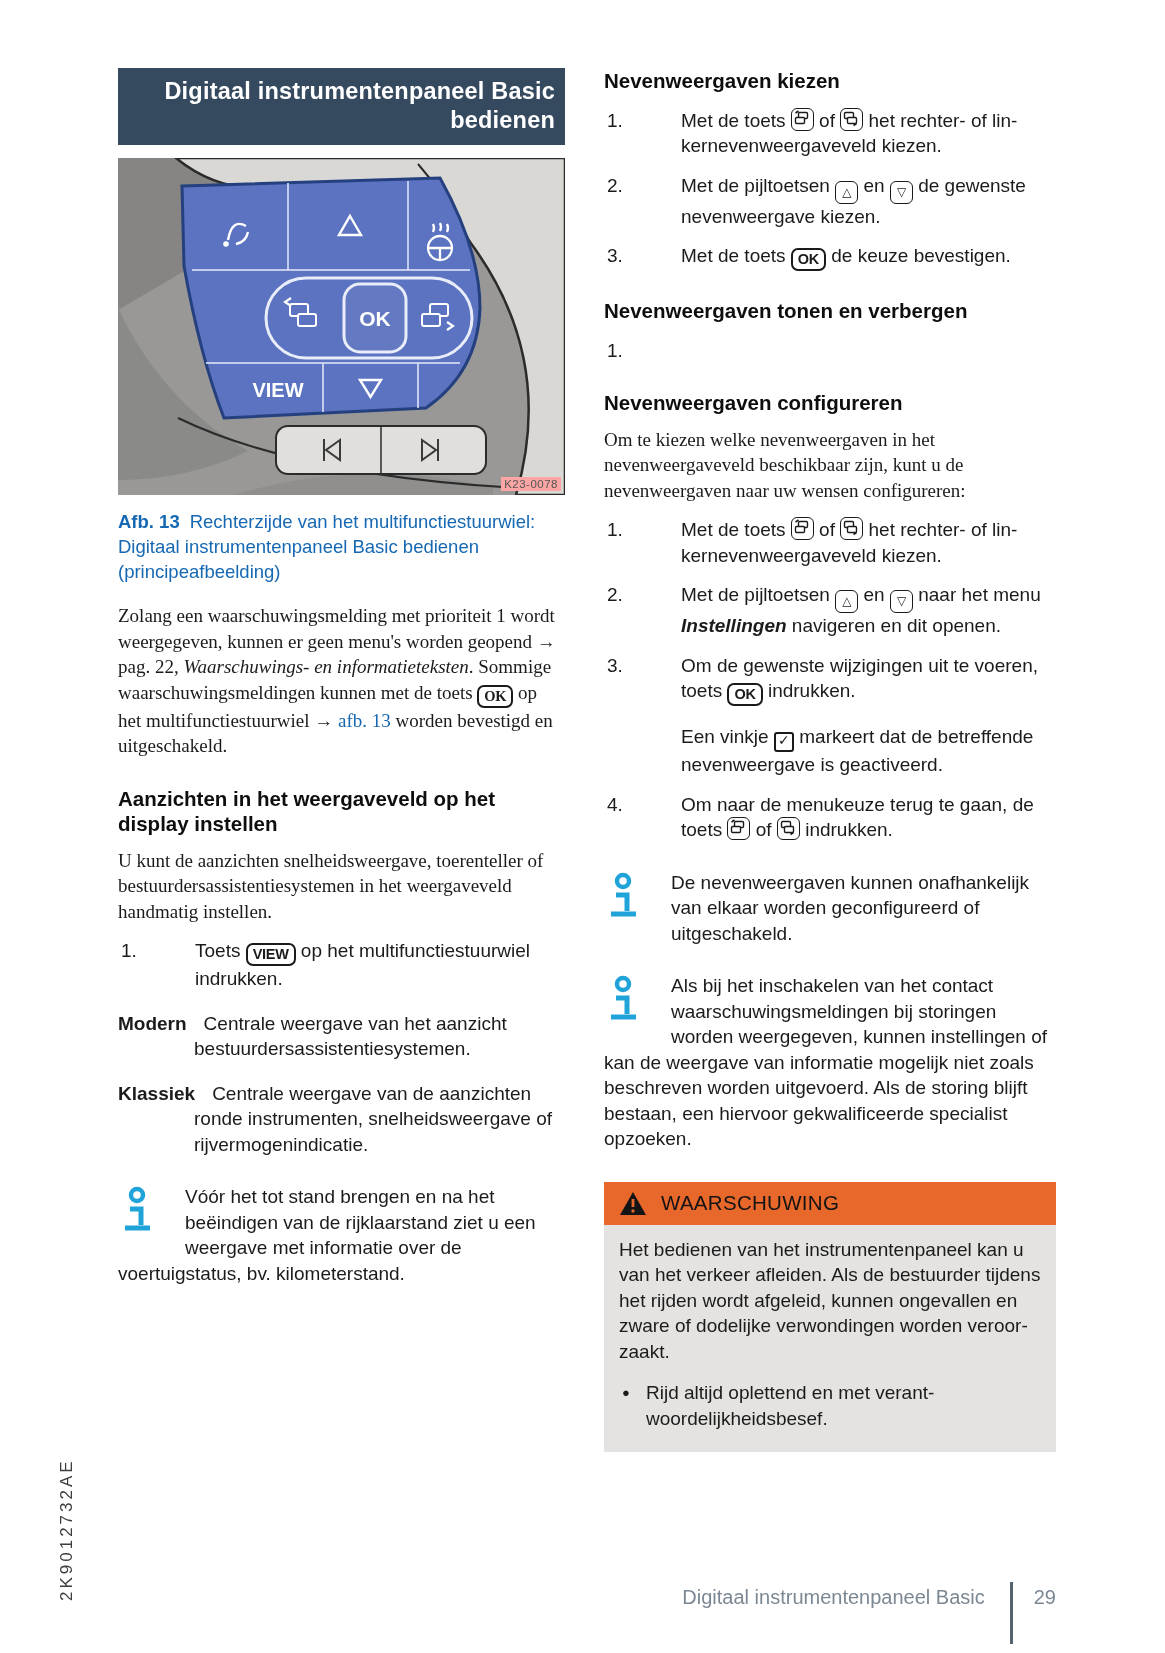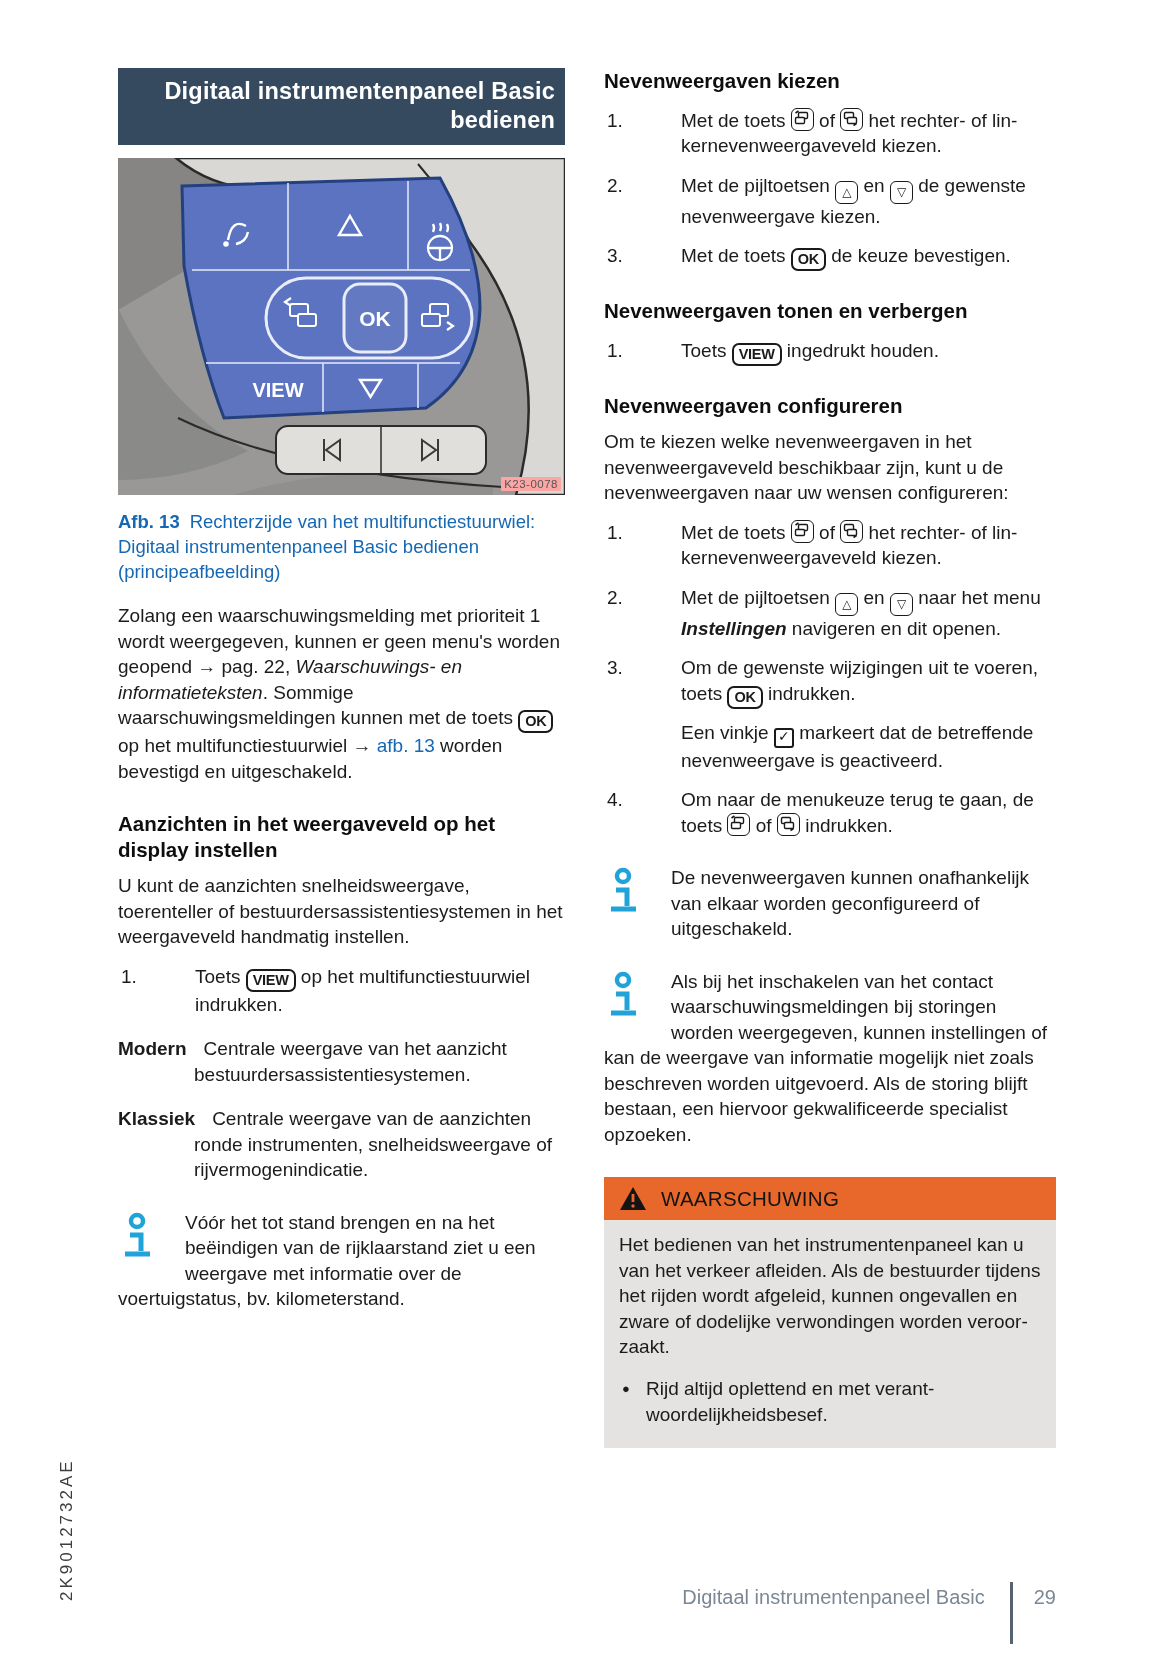--- a/index.html
+++ b/index.html
@@ -12,29 +12,29 @@
   .doc-title{background:#354a5f;color:#fff;font-weight:800;font-size:23.5px;line-height:1.22;
              padding:9px 10px 11px 9px;letter-spacing:.2px;text-align:right;}
 
   .figure{margin-top:13px;position:relative;}
   .figure svg{display:block;}
 
   .caption{color:#1668b3;font-size:18.5px;line-height:1.33;margin:15px 0 0;}
   .caption b{font-weight:800;padding-right:10px;}
 
   p.body, .li-body, .def, .note-text{font-size:19px;line-height:25.5px;}
-  p.body{margin:19px 0 0;}
+  p.body{margin:19px 0 0;font-family:Liberation Serif, serif;}
   h3{font-size:20.5px;line-height:1.25;font-weight:800;color:#0e0e0e;margin:27px 0 0;}
   .col-right h3:first-child{margin-top:4px;}
   p.after-h{margin-top:11px;}
 
   .li{display:flex;margin-top:14px;}
   .li .num{flex:0 0 74px;padding-left:3px;font-size:19px;line-height:25.5px;}
   .li-body{flex:1;}
-  .li-sub{margin-top:11px;}
+  .li-sub{margin-top:18px;}
 
   .def{padding-left:76px;margin-top:19px;}
   .def .term{font-weight:800;margin-left:-76px;padding-right:17px;}
 
   .note{margin-top:27px;font-size:19px;line-height:25.5px;}
   .note-icon{float:left;width:40px;height:50px;margin:2px 24px 2px 3px;}
   .note:after{content:"";display:block;clear:both;}
 
   i{font-style:italic;}
   .menu-ref{font-weight:800;font-style:italic;}
@@ -195,21 +195,20 @@
       <span class="li-body"><span>Met de pijltoetsen </span><span class="key sq">△</span><span> en </span><span class="key sq">▽</span><span> de gewenste nevenweergave kiezen.</span></span>
     </div>
     <div class="li">
       <span class="num">3.</span>
       <span class="li-body"><span>Met de toets </span><span class="key">OK</span><span> de keuze bevestigen.</span></span>
     </div>
 
     <h3>Nevenweergaven tonen en verbergen</h3>
     <div class="li">
       <span class="num">1.</span>
-      <span class="li-body"><span>Toets </span><span class="key">VIEW</span><span> ingedrukt houden.</span></span>
     </div>
 
     <h3>Nevenweergaven configureren</h3>
     <p class="body after-h">Om te kiezen welke nevenweergaven in het nevenweergaveveld beschikbaar zijn, kunt u de nevenweergaven naar uw wensen configureren:</p>
 
     <div class="li">
       <span class="num">1.</span>
       <span class="li-body"><span>Met de toets </span><span class="key sq disp"><svg width="17" height="17" viewBox="0 0 17 17">
               <g stroke="#1a1a1a" stroke-width="1.4" fill="none">
                 <rect x="5.5" y="2.5" width="9" height="6" rx="1.2"></rect>

